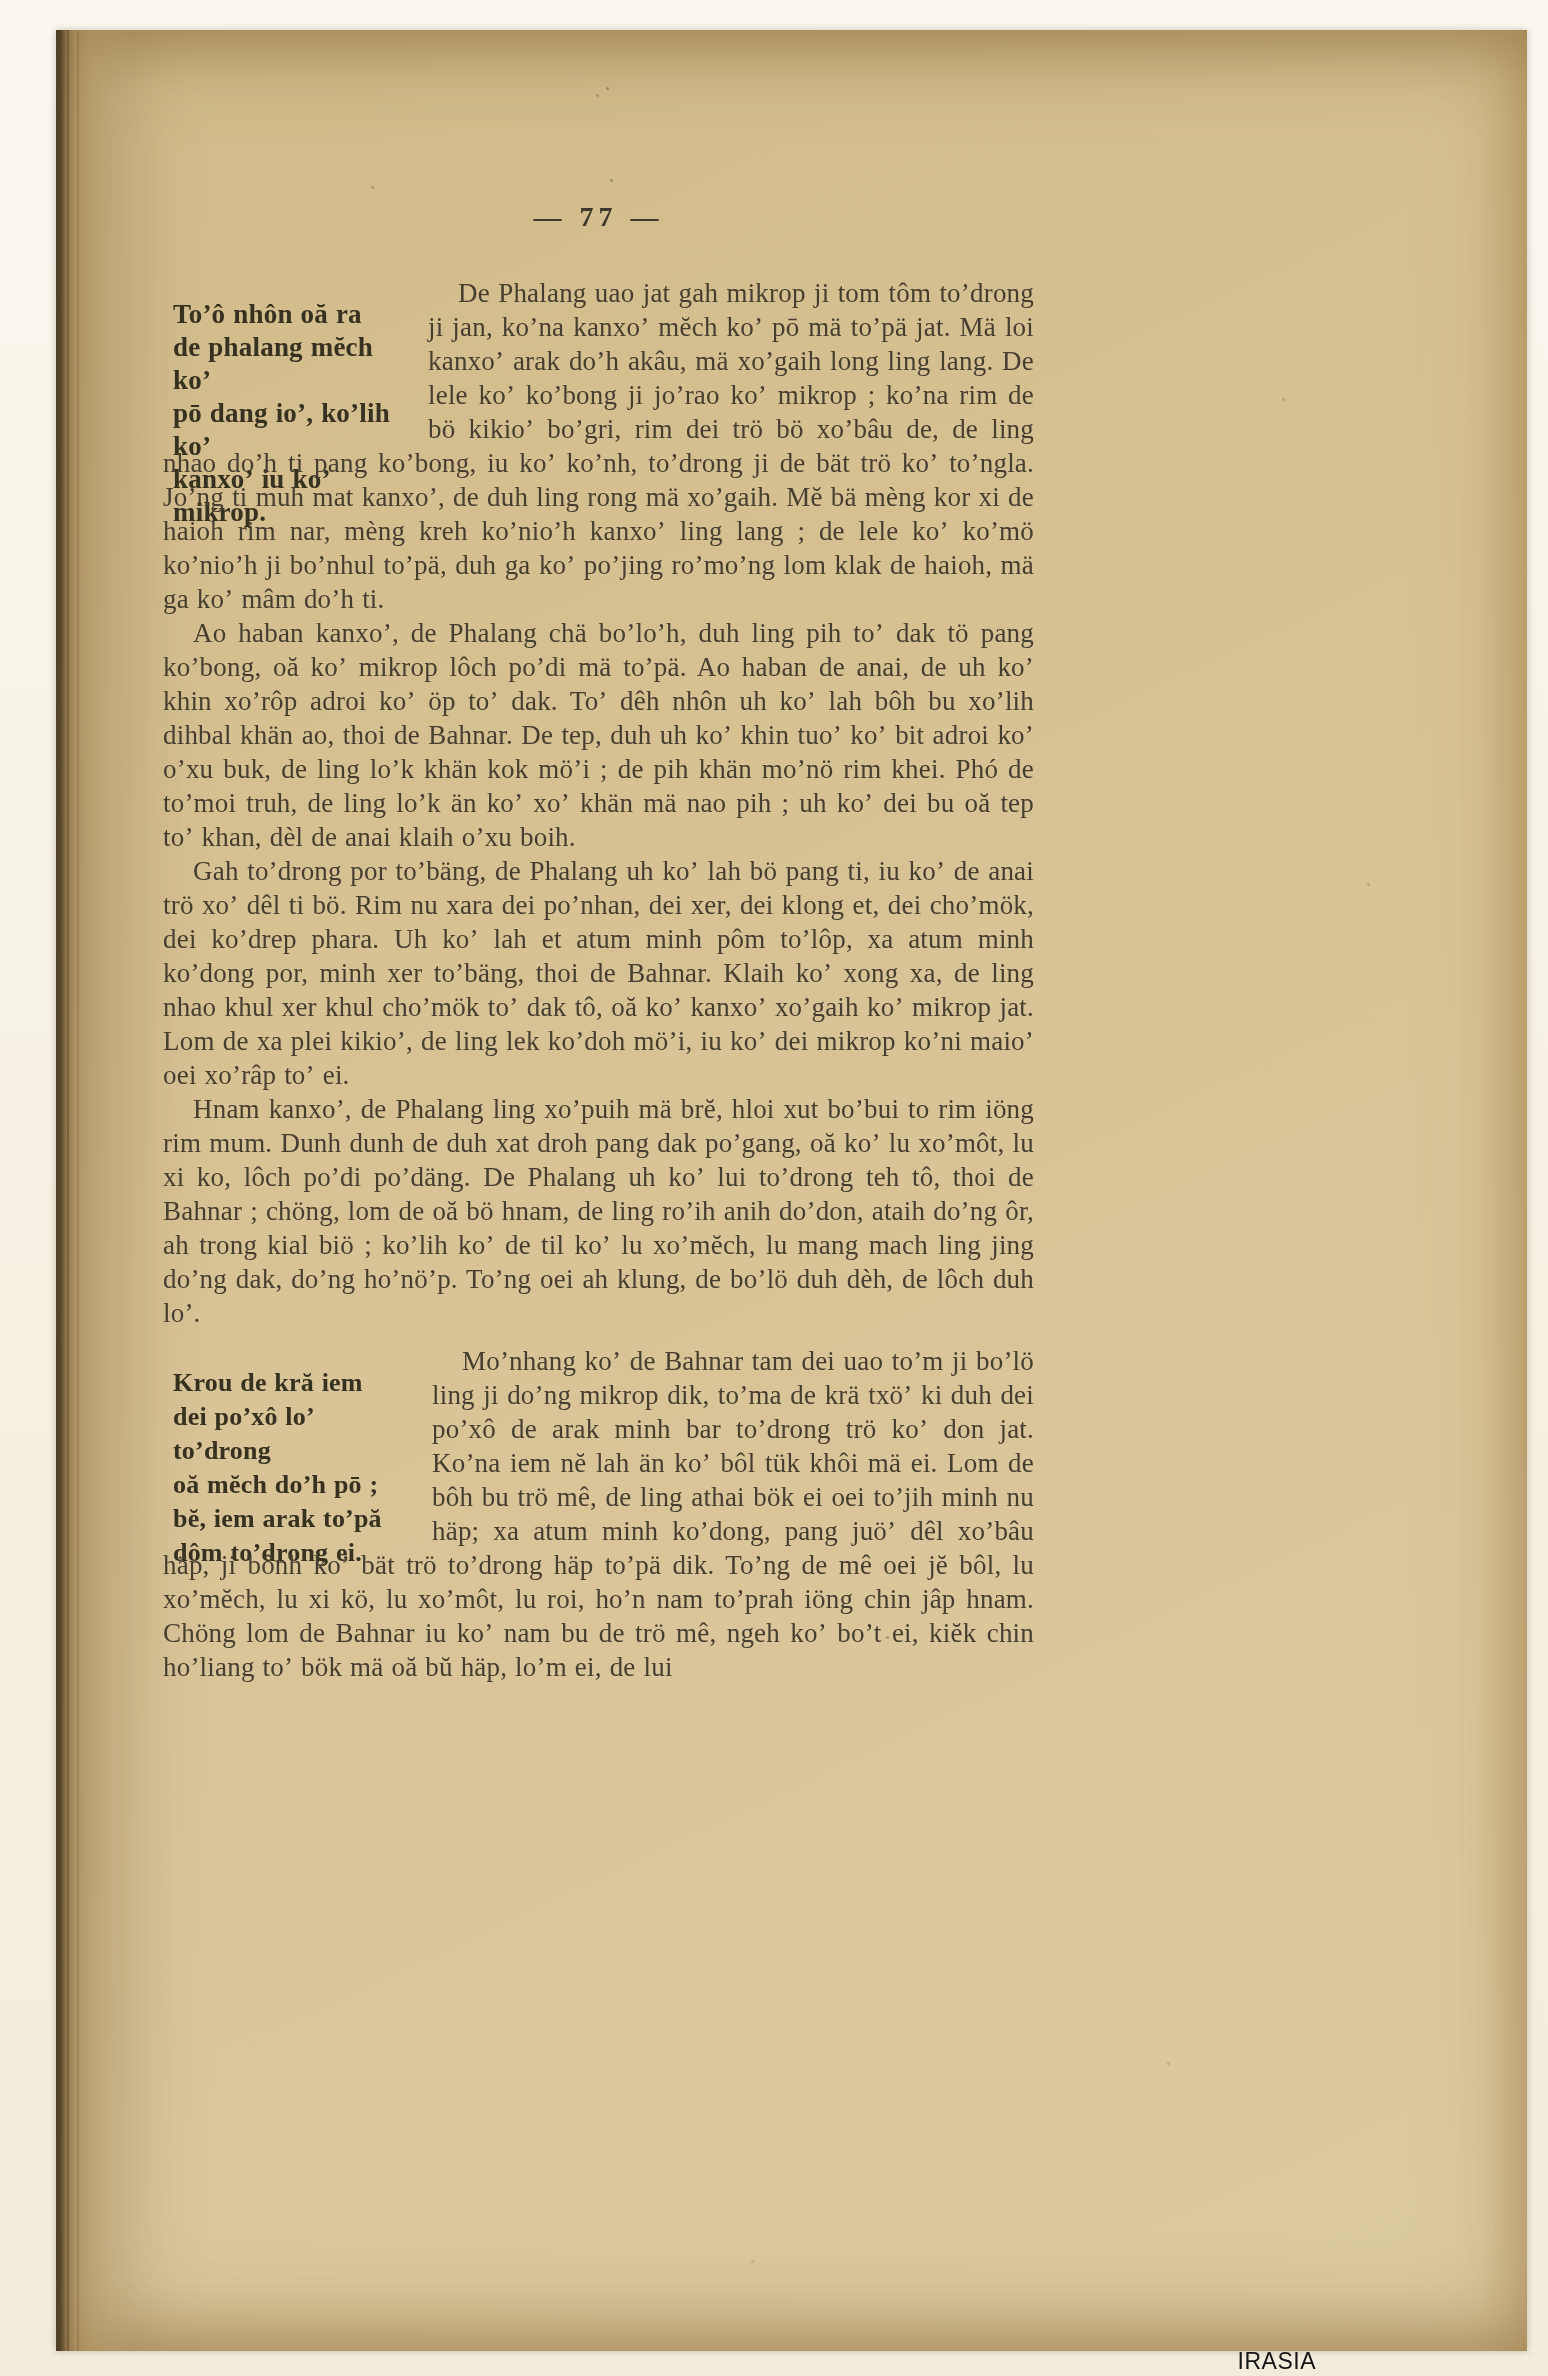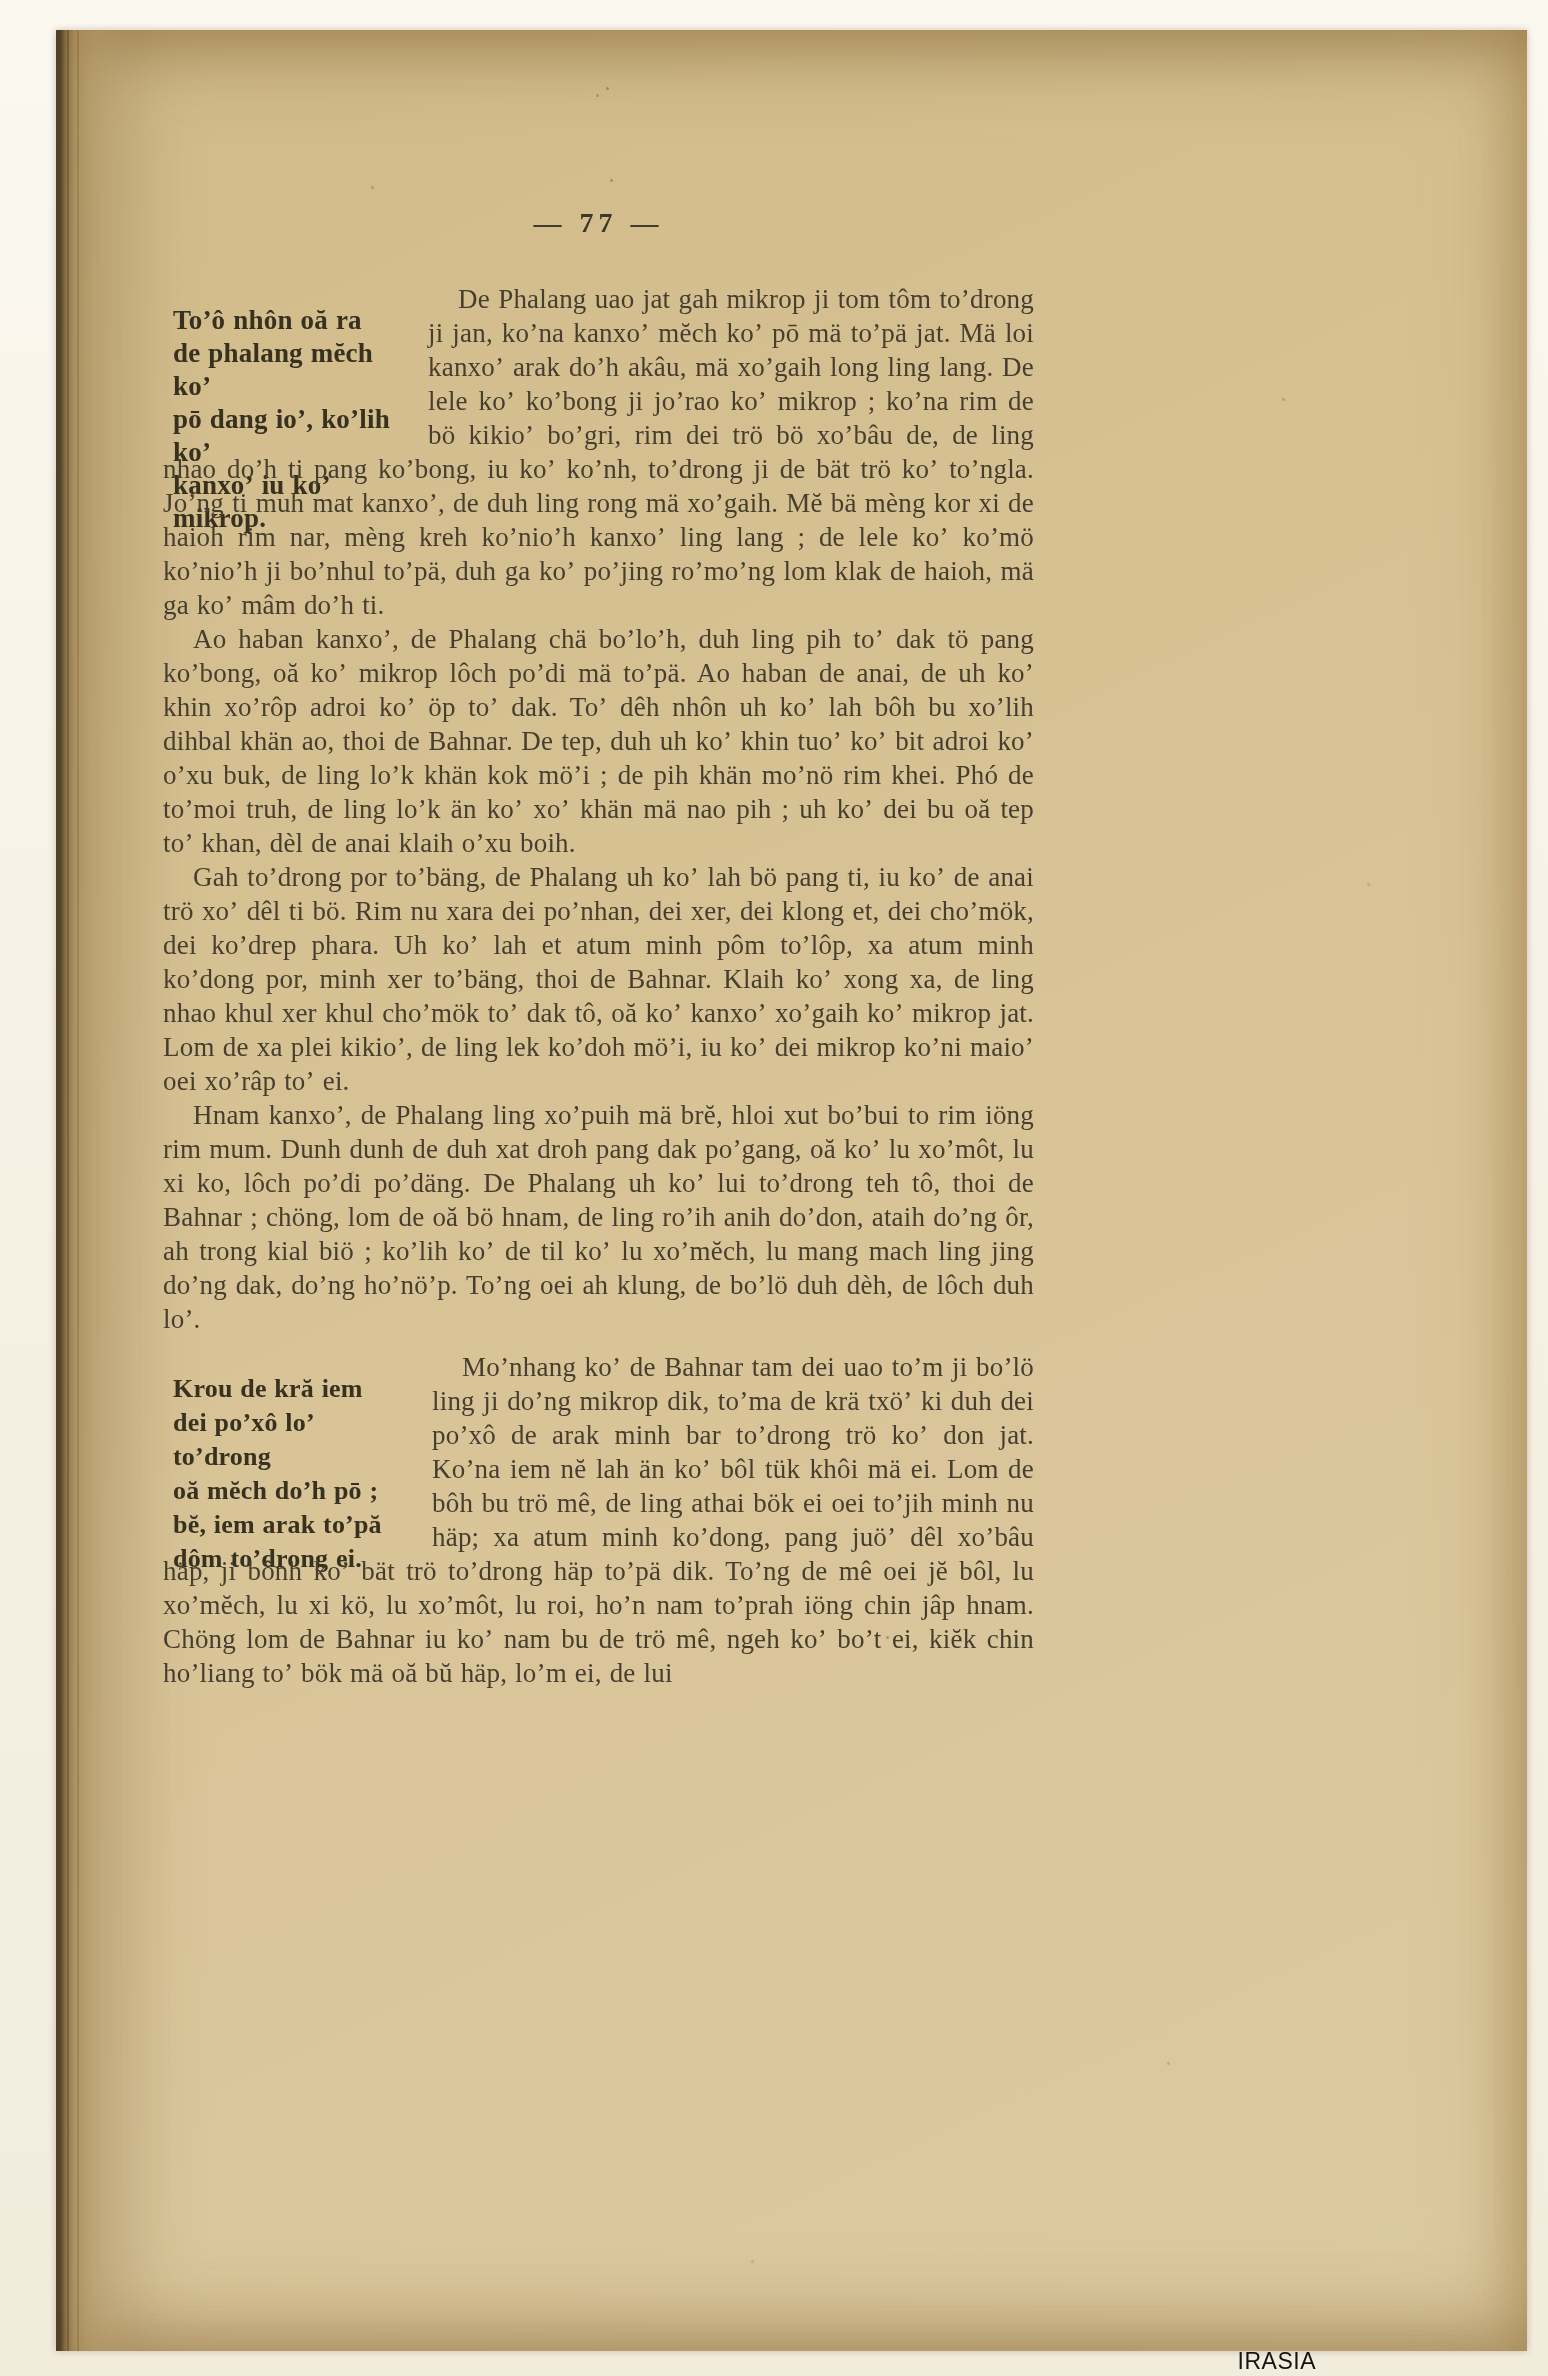--- a/index.html
+++ b/index.html
@@ -54,21 +54,21 @@
       315px 156px 1px rgba(100,78,45,.35),
       1226px 368px 1px rgba(110,85,50,.32),
       295px 1141px 1px rgba(110,85,50,.28),
       830px 1606px 1px rgba(95,72,40,.40),
       1111px 2032px 1px rgba(110,85,50,.28),
       695px 2230px 1px rgba(120,95,55,.25),
       1311px 853px 1px rgba(110,85,50,.28);
   }
   .text-block {
     position: absolute;
-    left: 107px; top: 6px;
+    left: 107px; top: 0;
     width: 871px;
     padding-top: 170px;
     color: #463e2f;
     font-size: 27px;
     line-height: 34px;
     text-align: justify;
     letter-spacing: 0.2px;
     word-spacing: 1px;
   }
   .page-number {

